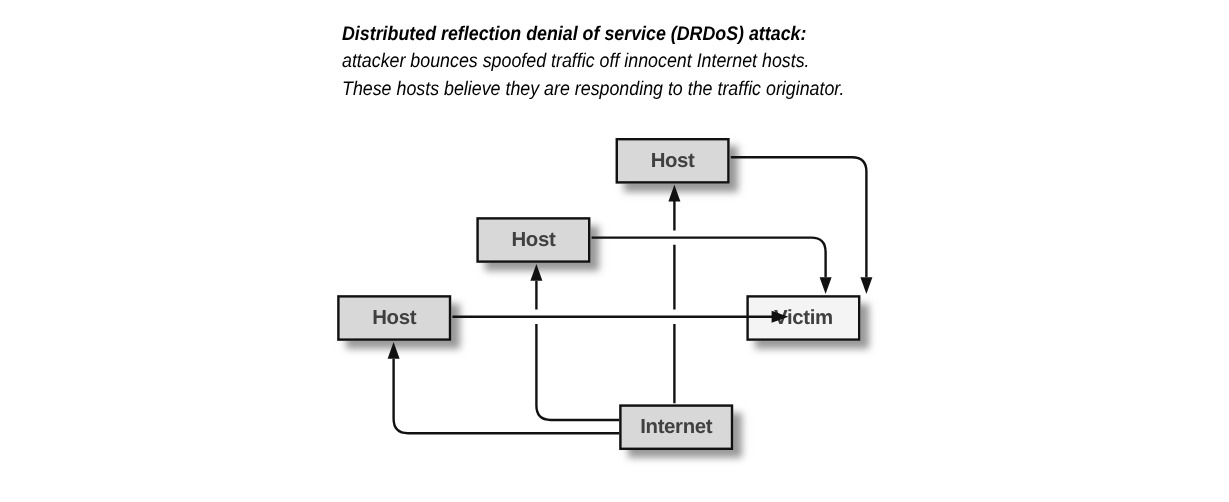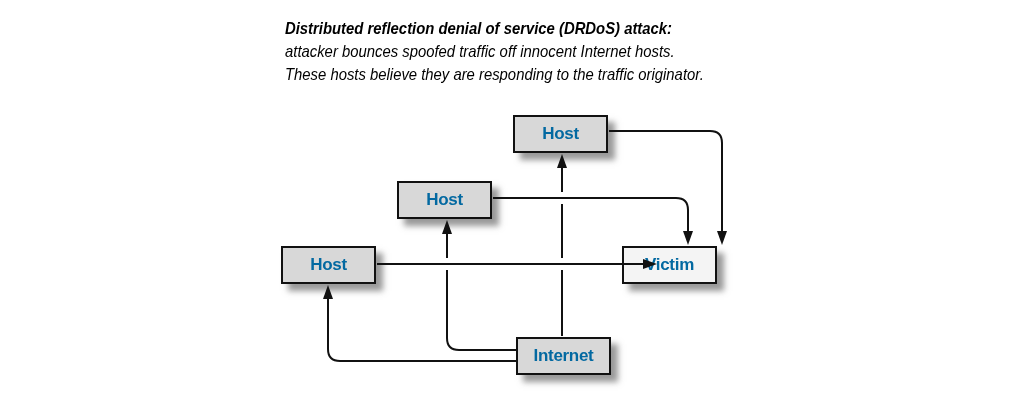--- a/index.html
+++ b/index.html
@@ -38,21 +38,21 @@
     width: 91px;
     height: 34px;
     border: 2px solid var(--stroke, #111111);
     background: var(--node-fill, #d8d8d8);
     box-shadow: 7px 7px 6px rgba(70, 70, 70, 0.55);
     display: flex;
     align-items: center;
     justify-content: center;
     font-weight: bold;
     font-size: 17px;
-    color: #0369a1;
+    color: #404040;
     letter-spacing: -0.3px;
   }
   .node.victim { background: var(--victim-fill, #f4f4f4); }
   .node.host-top  { left: 513px; top: 115px; }
   .node.host-mid  { left: 397px; top: 181px; }
   .node.host-left { left: 281px; top: 246px; }
   .node.victim    { left: 622px; top: 246px; }
   .node.attacker  { left: 516px; top: 337px; }
   
   svg.arrows {

